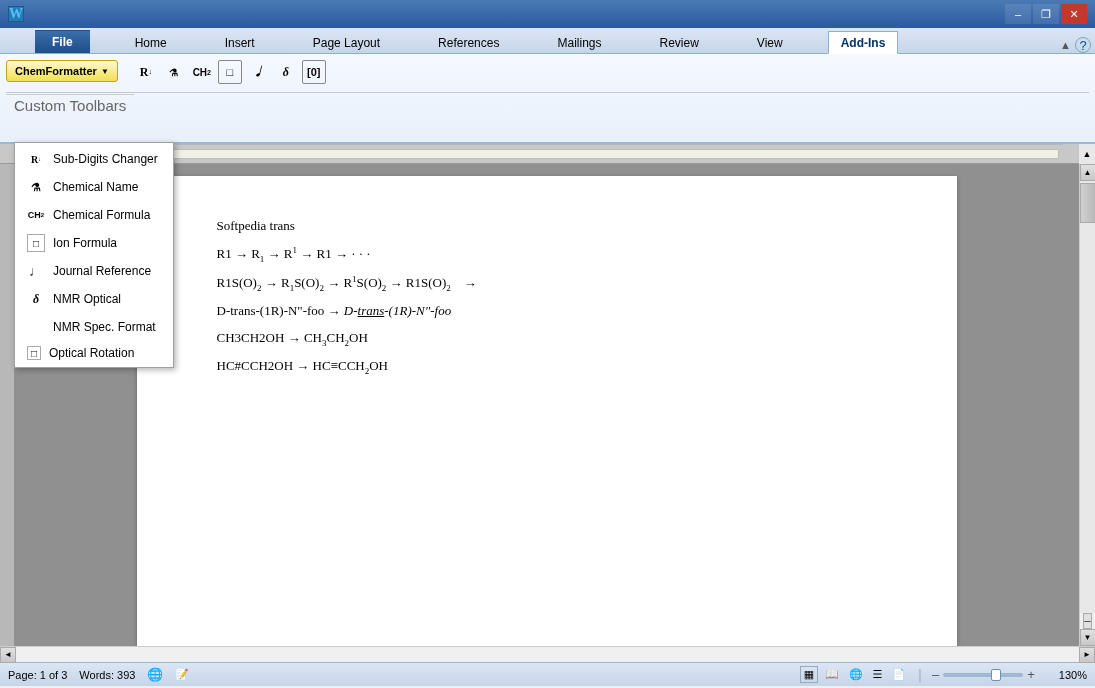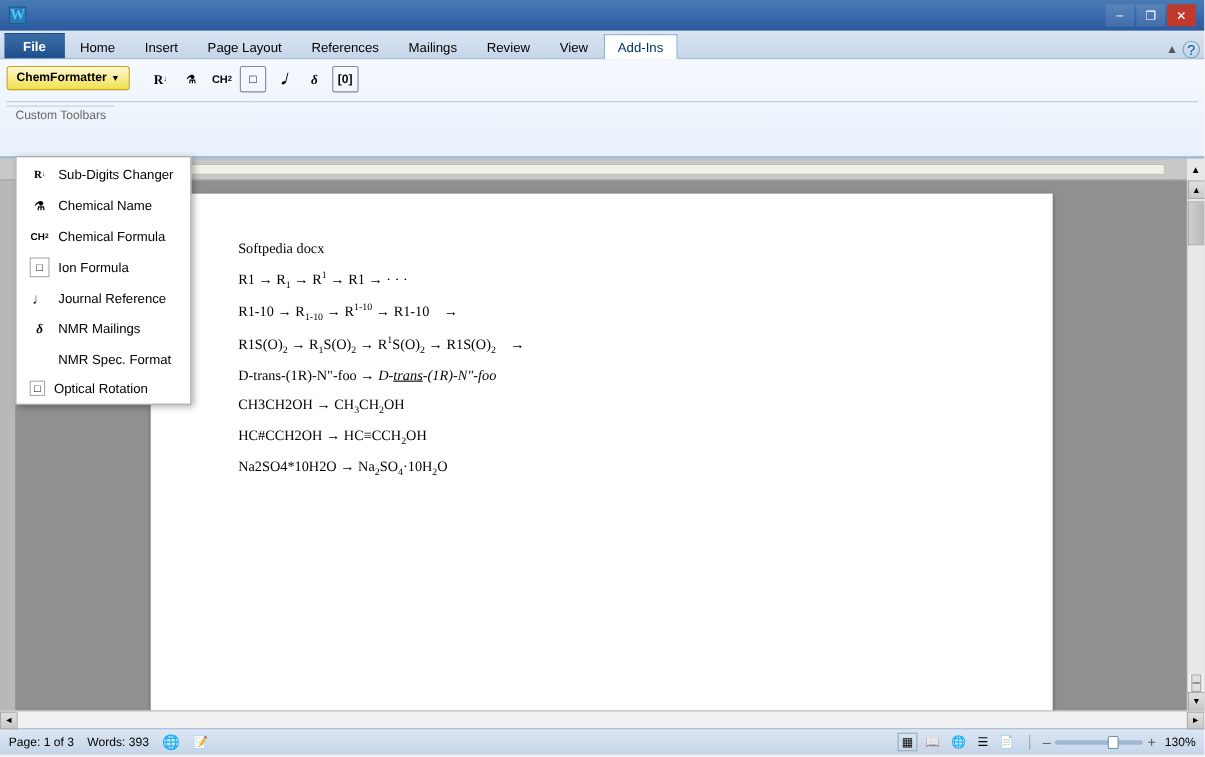--- a/index.html
+++ b/index.html
@@ -43,26 +43,27 @@
       border-bottom: 1px solid #8ab0d0;
     }
     .ribbon-tab {
       padding: 4px 12px 3px;
       font-size: 12px;
       cursor: pointer;
       border: 1px solid transparent;
       border-bottom: none;
       background: transparent;
       margin-right: 1px;
+      margin-left: 31px;
     }
     .ribbon-tab.active {
       background: white;
       border-color: #8ab0d0;
       border-bottom: 1px solid white;
-      font-weight: normal;
+      font-weight: bold;
       color: #003366;
       position: relative;
       bottom: -1px;
     }
     .ribbon-tab.file-tab {
       background: linear-gradient(to bottom, #3a6fa8, #1e4d8c);
       color: white;
       font-weight: bold;
       border-radius: 0;
       padding: 4px 16px;
@@ -106,21 +107,21 @@
       justify-content: center;
       width: 24px; height: 24px;
       cursor: pointer;
       border-radius: 2px;
       font-size: 11px;
       font-weight: bold;
     }
 
     
     .custom-toolbars-label {
-      font-size: 11px;
+      font-size: 15px;
       color: #666;
       text-align: center;
       margin-top: 4px;
       padding: 2px 8px;
       border-top: 1px solid #ccc;
     }
 
     
     .dropdown-menu {
       position: absolute;
@@ -309,21 +310,21 @@
     <div class="menu-item">
       <span class="menu-icon" style="font-size:10px; border:1px solid #aaa;">□</span>
       <span>Ion Formula</span>
     </div>
     <div class="menu-item">
       <span class="menu-icon" style="font-size:14px; font-style:italic; color:#333;">♩</span>
       <span>Journal Reference</span>
     </div>
     <div class="menu-item">
       <span class="menu-icon" style="font-size:12px; font-style:italic; font-family:serif;">δ</span>
-      <span>NMR Mailings</span>
+      <span>NMR Optical</span>
     </div>
     <div class="menu-item">
       <span class="menu-icon"></span>
       <span>NMR Spec. Format</span>
     </div>
     <div class="menu-item">
       <span class="menu-icon" style="font-size:10px; border:1px solid #aaa; width:14px; height:14px;">□</span>
       <span>Optical Rotation</span>
     </div>
   </div>
@@ -342,52 +343,46 @@
 </div>
 
 <div style="display:flex; height: calc(688px - 28px - 26px - 92px - 20px - 24px - 16px); overflow:hidden; background:#999;">
   <div style="width:14px; background:#b8b8b8;"></div>
 
   <div style="flex:1; overflow:hidden; background:#909090; display:flex; justify-content:center; padding: 12px 0;">
     <div class="doc-page">
       <div class="doc-text">
 
         <div class="doc-line">
-          <span>Softpedia docx</span>
+          <span>Softpedia trans</span>
         </div>
 
 
         <div class="doc-line">
           <span>R1 → R<sub>1</sub> → R<sup>1</sup> → R1 → · · ·</span>
         </div>
 
-        <div class="doc-line">
-          <span>R1-10 → R<sub>1-10</sub> → R<sup>1-10</sup> → R1-10 &nbsp;&nbsp; →</span>
-        </div>
 
         <div class="doc-line">
           <span>R1S(O)<sub>2</sub> → R<sub>1</sub>S(O)<sub>2</sub> → R<sup>1</sup>S(O)<sub>2</sub> → R1S(O)<sub>2</sub> &nbsp;&nbsp; →</span>
         </div>
 
         <div class="doc-line">
           <span>D-trans-(1R)-N"-foo → </span>
           <span class="italic" style="font-style:italic;">D-<span style="text-decoration:underline;">trans</span>-(1<span style="font-style:italic;">R</span>)-<span style="font-style:italic;">N"</span>-foo</span>
         </div>
 
         <div class="doc-line">
           <span>CH3CH2OH → CH<sub>3</sub>CH<sub>2</sub>OH</span>
         </div>
 
         <div class="doc-line">
           <span>HC#CCH2OH → HC≡CCH<sub>2</sub>OH</span>
         </div>
 
-        <div class="doc-line">
-          <span>Na2SO4*10H2O → Na<sub>2</sub>SO<sub>4</sub>·10H<sub>2</sub>O</span>
-        </div>
 
       </div>
     </div>
   </div>
 
   <div class="scrollbar-v">
     <div class="scroll-btn">▲</div>
     <div class="scroll-track">
       <div class="scroll-thumb"></div>
     </div>
@@ -414,15 +409,15 @@
     <span style="font-size:11px; padding:1px 3px; cursor:pointer;">📖</span>
     <span style="font-size:11px; padding:1px 3px; cursor:pointer;">🌐</span>
     <span style="font-size:11px; padding:1px 3px; cursor:pointer;">☰</span>
     <span style="font-size:11px; padding:1px 3px; cursor:pointer;">📄</span>
     <span style="margin: 0 4px; color:#999;">│</span>
     <span style="cursor:pointer; font-size:13px; color:#555;">–</span>
     <div class="zoom-slider">
       <div class="zoom-thumb"></div>
     </div>
     <span style="cursor:pointer; font-size:13px; color:#555;">+</span>
-    <span style="margin-left:4px; cursor:pointer;">130%</span>
+    <span style="margin-left:20px; cursor:pointer;">130%</span>
   </div>
 </div>
 
 </body></html>

